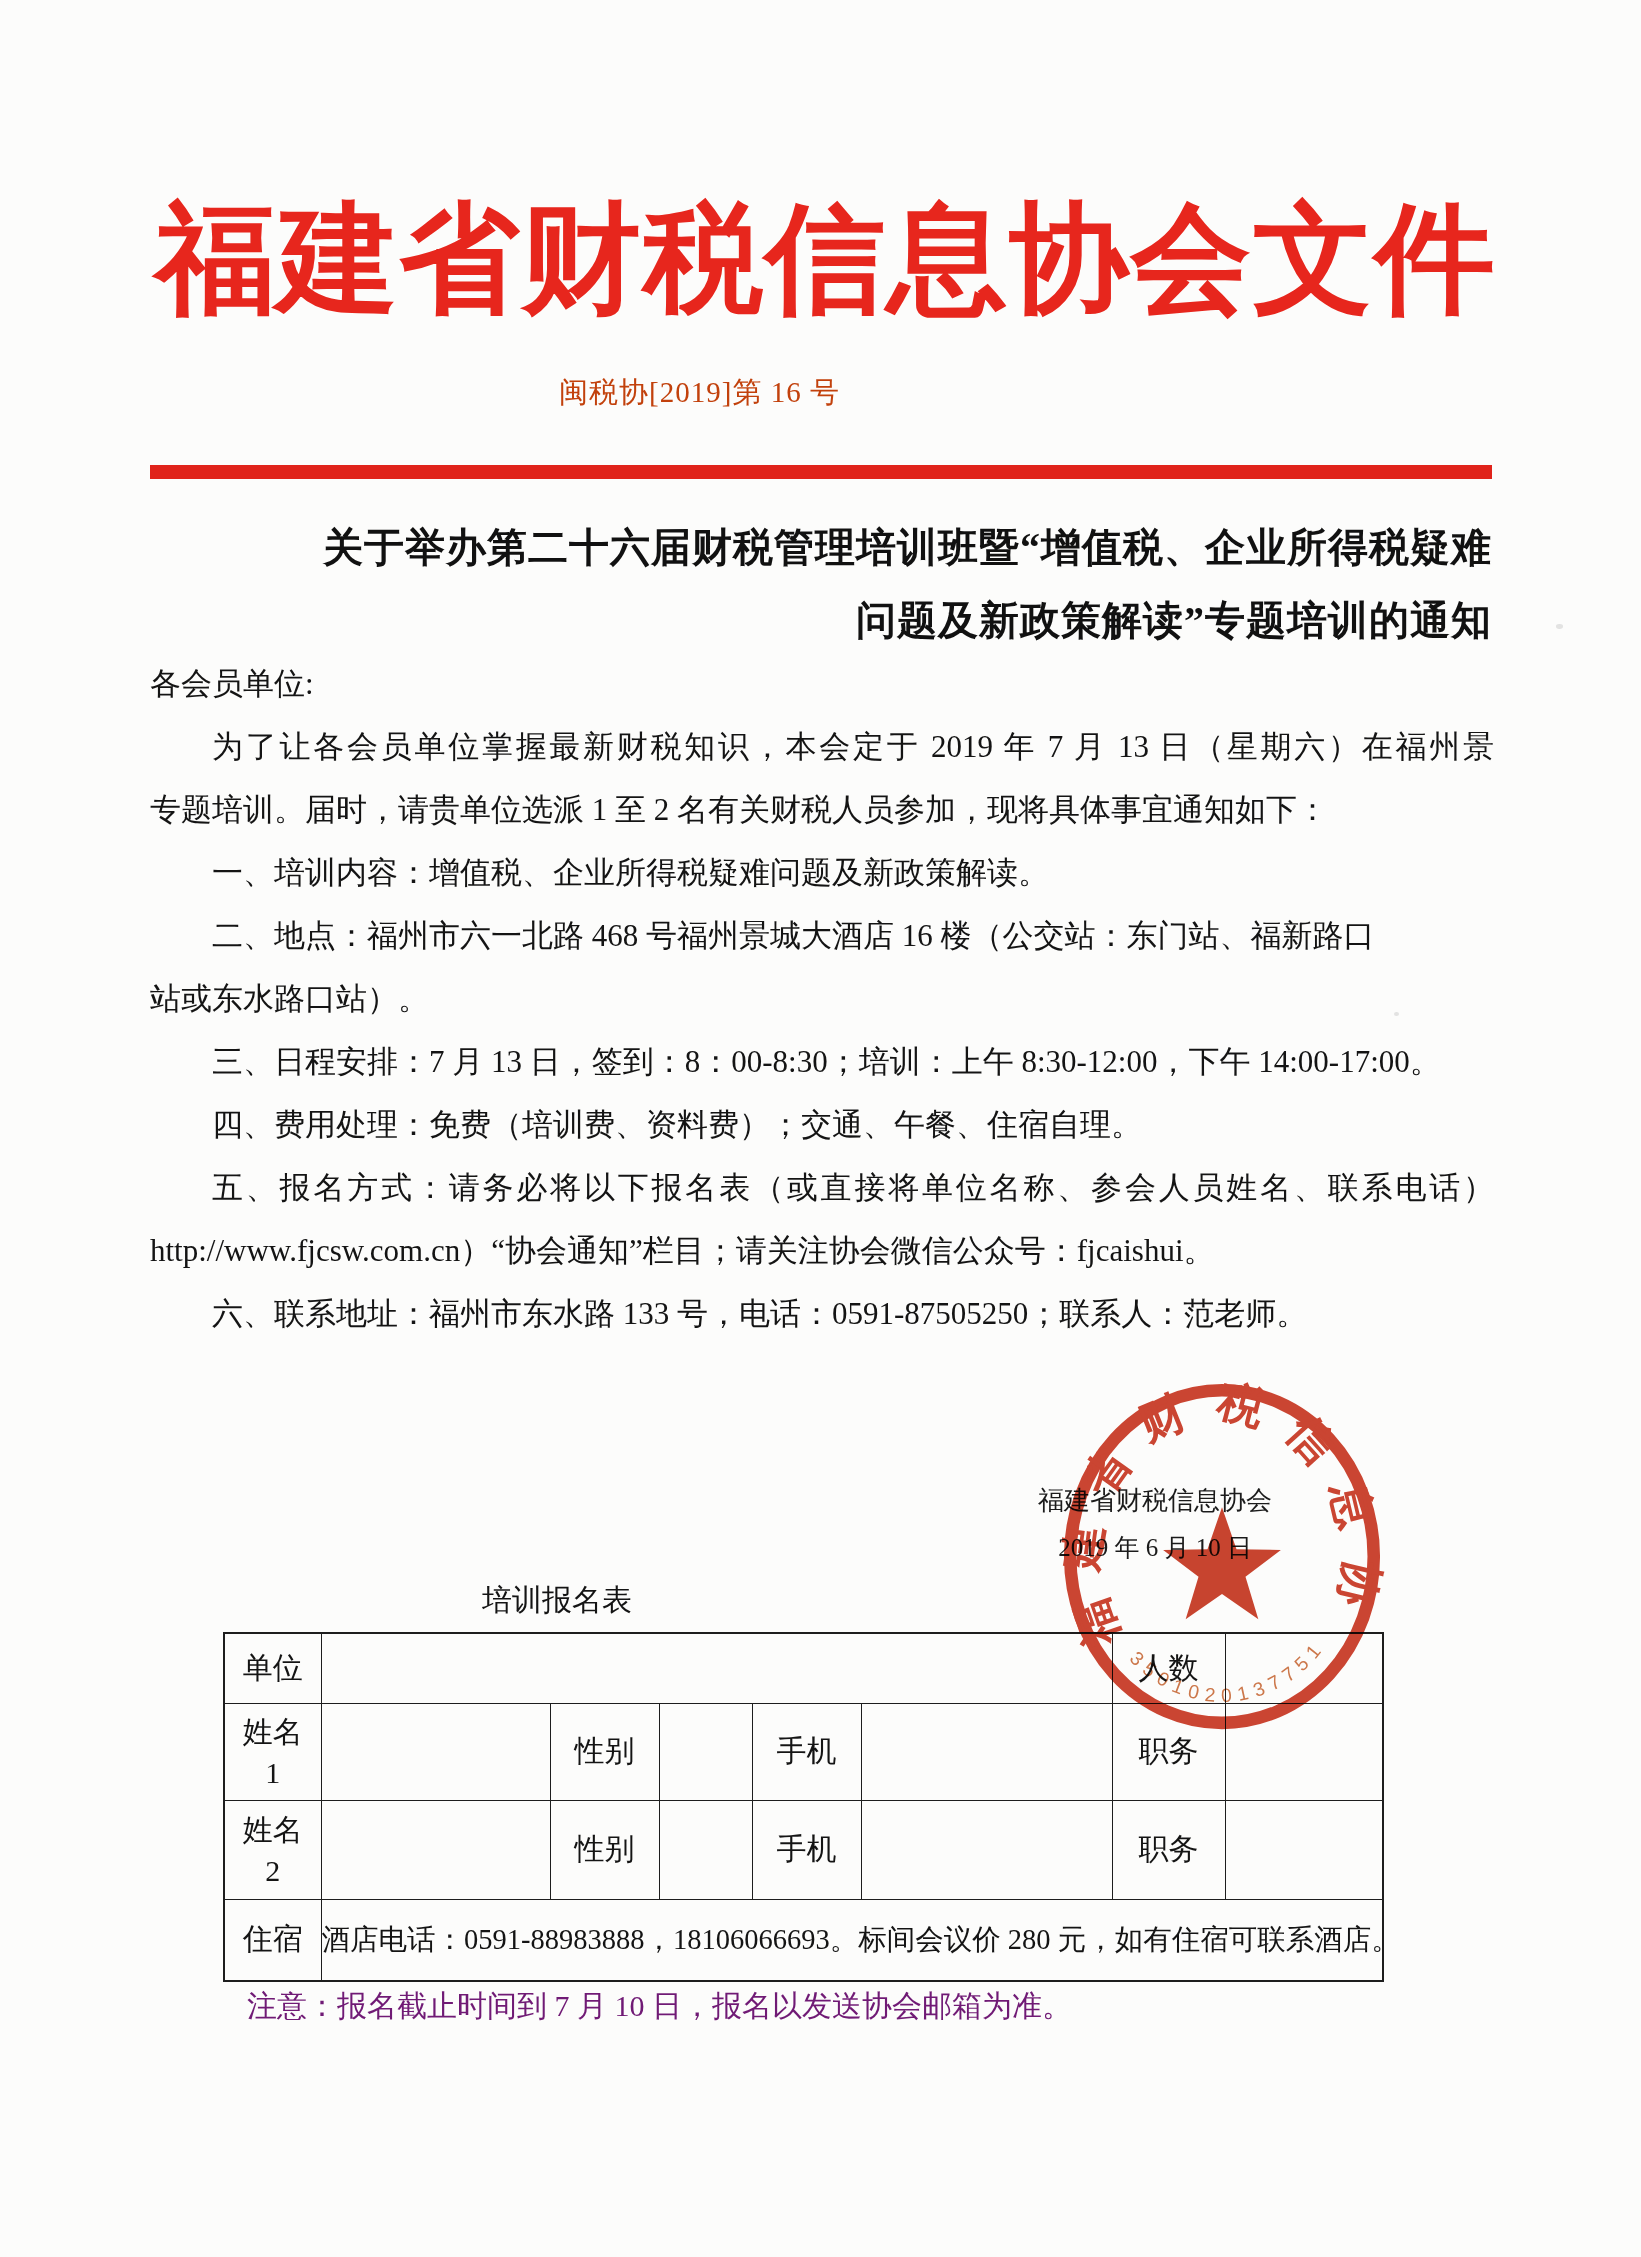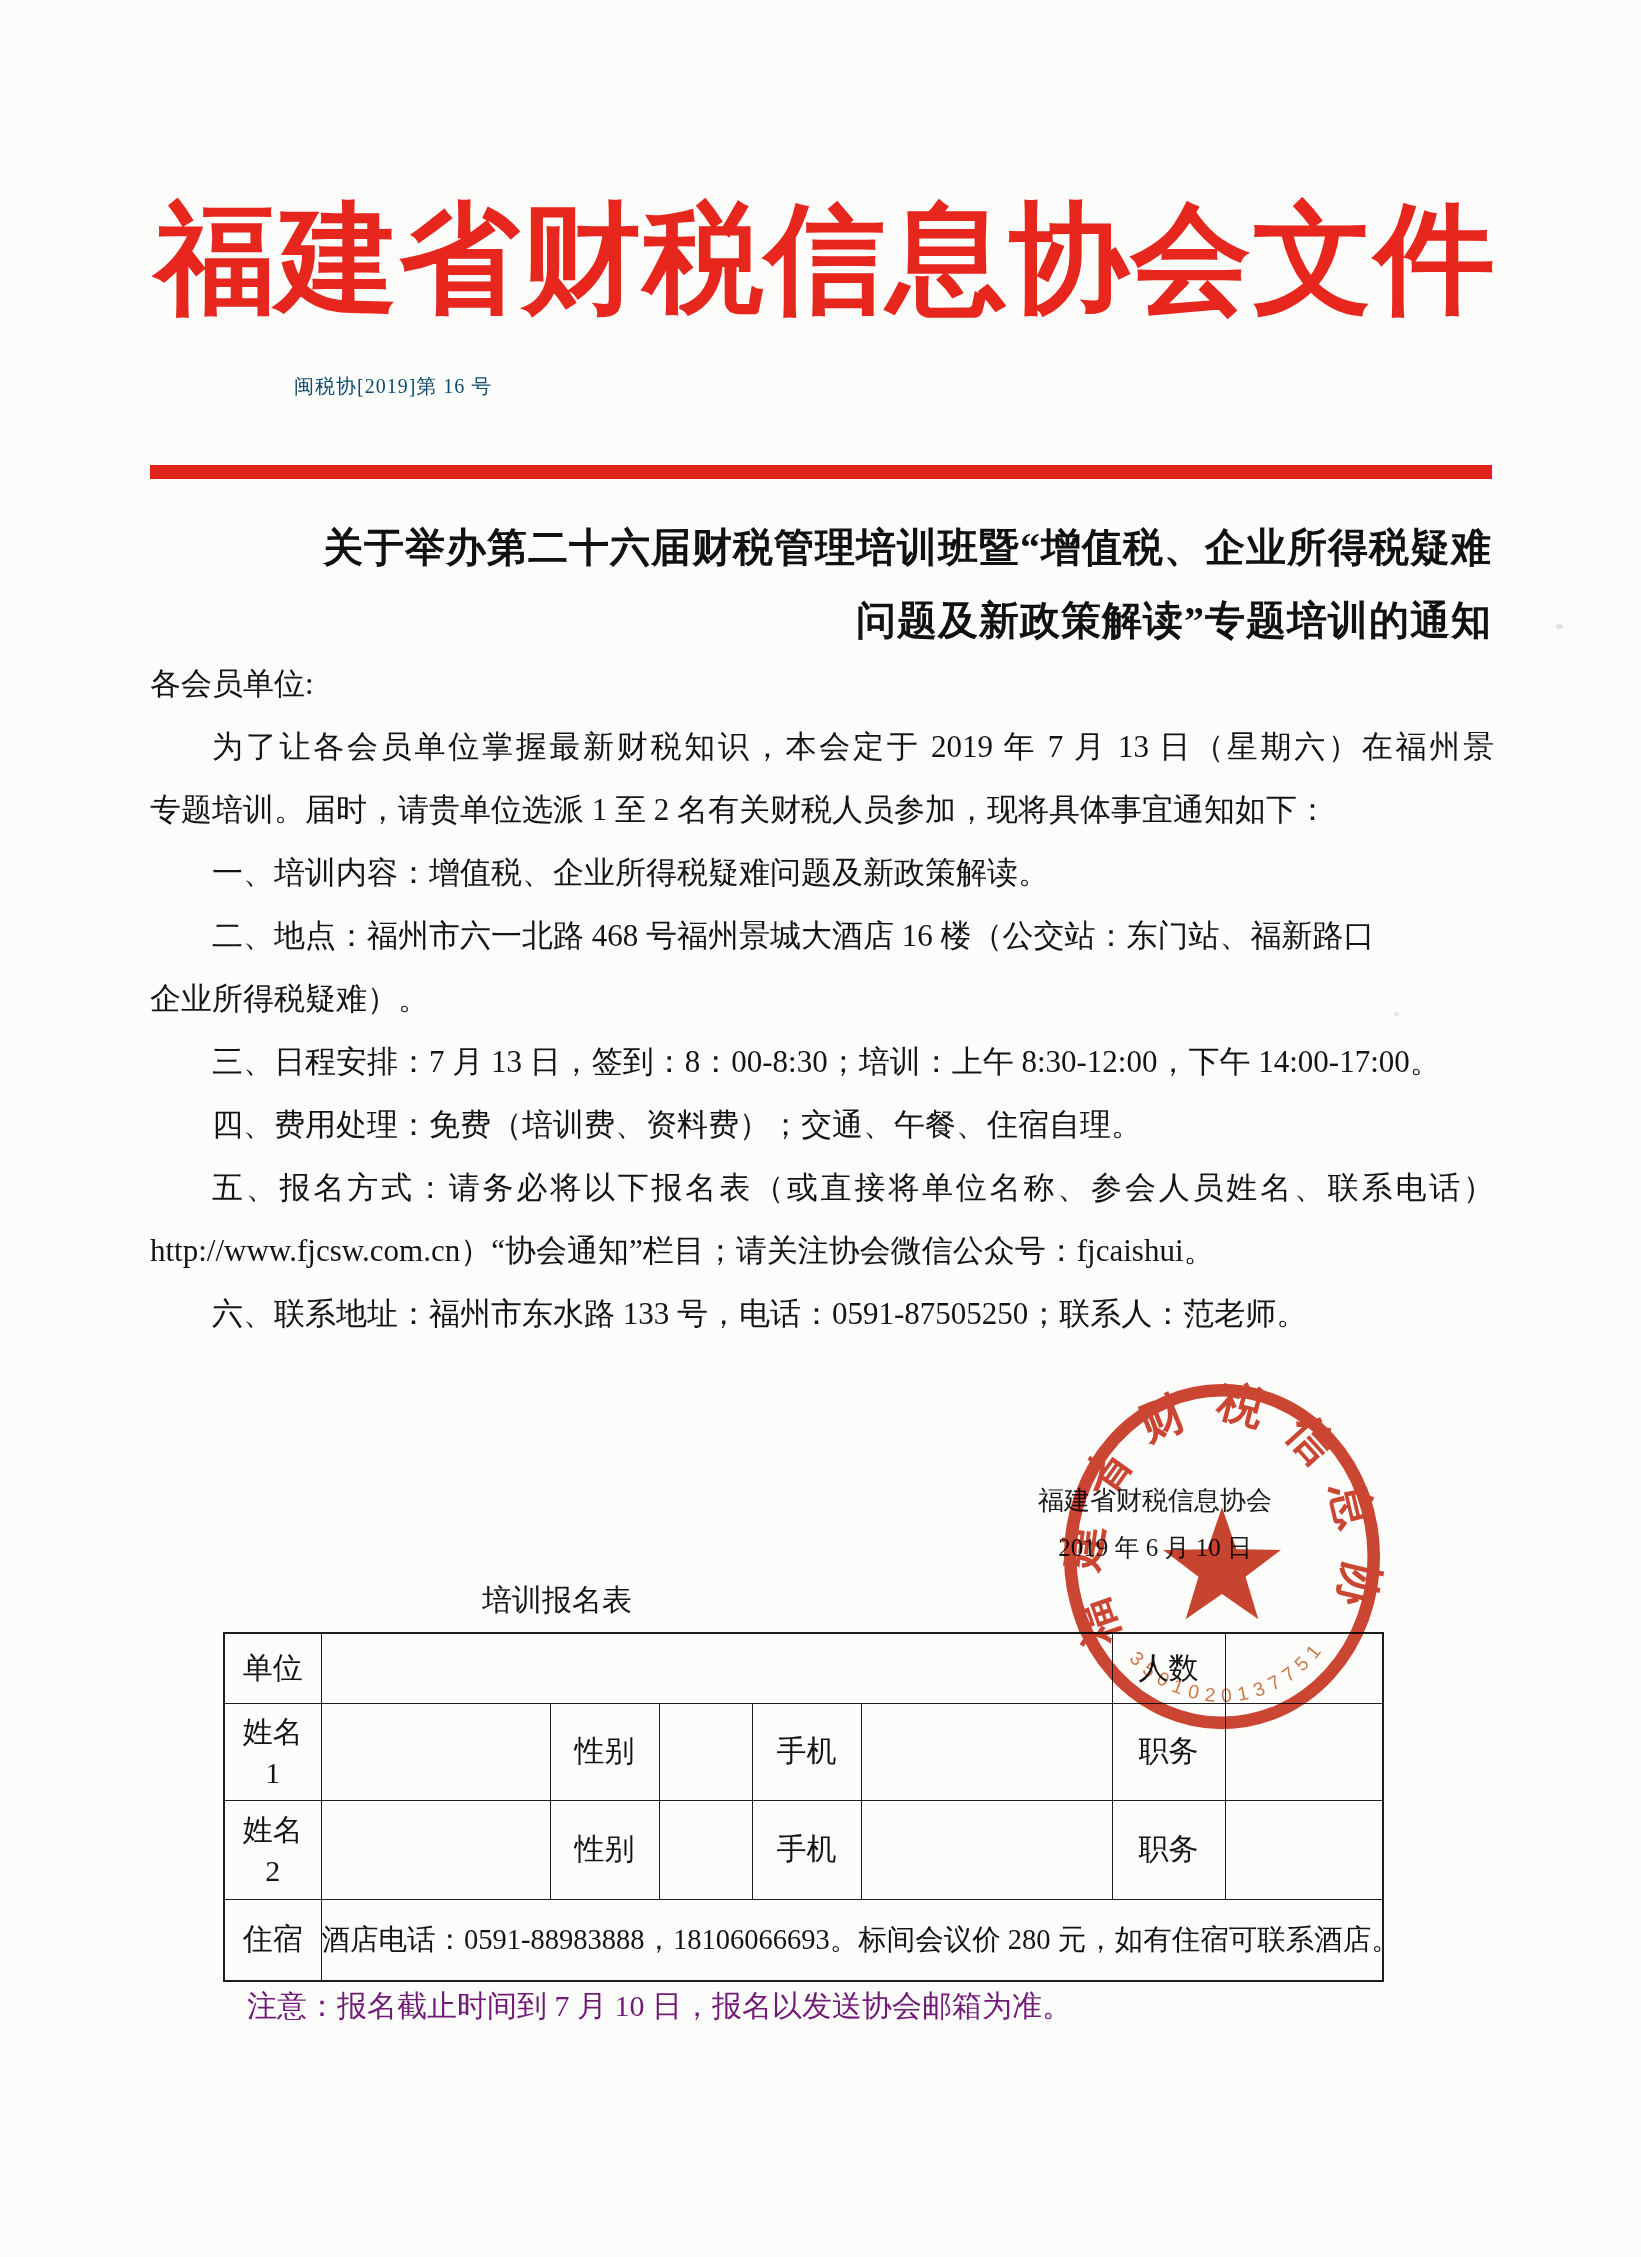--- a/index.html
+++ b/index.html
@@ -14,21 +14,21 @@
   }
   .masthead {
     position:absolute; left:154px; top:191px; width:1344px; height:145px;
     font-family:"Liberation Sans","DejaVu Sans",sans-serif;
     font-weight:bold; font-size:120px; line-height:135px;
     letter-spacing:1.9px; text-align:center;
     color:#e7261d; white-space:nowrap;
   }
   .doc-number {
     position:absolute; left:294px; top:373px; width:811px;
-    font-size:20px; letter-spacing:1px; color:#0c4a6e;
+    text-align:center; font-size:29px; letter-spacing:1px; color:#c2410c;
   }
   .red-rule {
     position:absolute; left:150px; top:465px; width:1342px; height:13.5px;
     background:#e0231a;
   }
   .heading {
     position:absolute; left:150px; top:511px; width:1342px;
     text-align:right; font-weight:bold; font-size:40px; line-height:73px;
     letter-spacing:1px; color:#111;
   }
@@ -94,21 +94,21 @@
     <div>关于举办第二十六届财税管理培训班暨“增值税、企业所得税疑难</div>
     <div>问题及新政策解读”专题培训的通知</div>
   </div>
 
   <div class="body-block">
     <p class="">各会员单位:</p>
     <p class="ind fj">为了让各会员单位掌握最新财税知识，本会定于 2019 年 7 月 13 日（星期六）在福州景</p>
     <p class="">专题培训。届时，请贵单位选派 1 至 2 名有关财税人员参加，现将具体事宜通知如下：</p>
     <p class="ind">一、培训内容：增值税、企业所得税疑难问题及新政策解读。</p>
     <p class="ind">二、地点：福州市六一北路 468 号福州景城大酒店 16 楼（公交站：东门站、福新路口</p>
-    <p class="">企业所得税疑难）。</p>
+    <p class="">站或东水路口站）。</p>
     <p class="ind">三、日程安排：7 月 13 日，签到：8：00-8:30；培训：上午 8:30-12:00，下午 14:00-17:00。</p>
     <p class="ind">四、费用处理：免费（培训费、资料费）；交通、午餐、住宿自理。</p>
     <p class="ind fj">五、报名方式：请务必将以下报名表（或直接将单位名称、参会人员姓名、联系电话）</p>
     <p class="">http://www.fjcsw.com.cn）“协会通知”栏目；请关注协会微信公众号：fjcaishui。</p>
     <p class="ind">六、联系地址：福州市东水路 133 号，电话：0591-87505250；联系人：范老师。</p>
   </div>
 
   <div class="signature-org">福建省财税信息协会</div>
   <div class="signature-date">2019 年 6 月 10 日</div>
 

